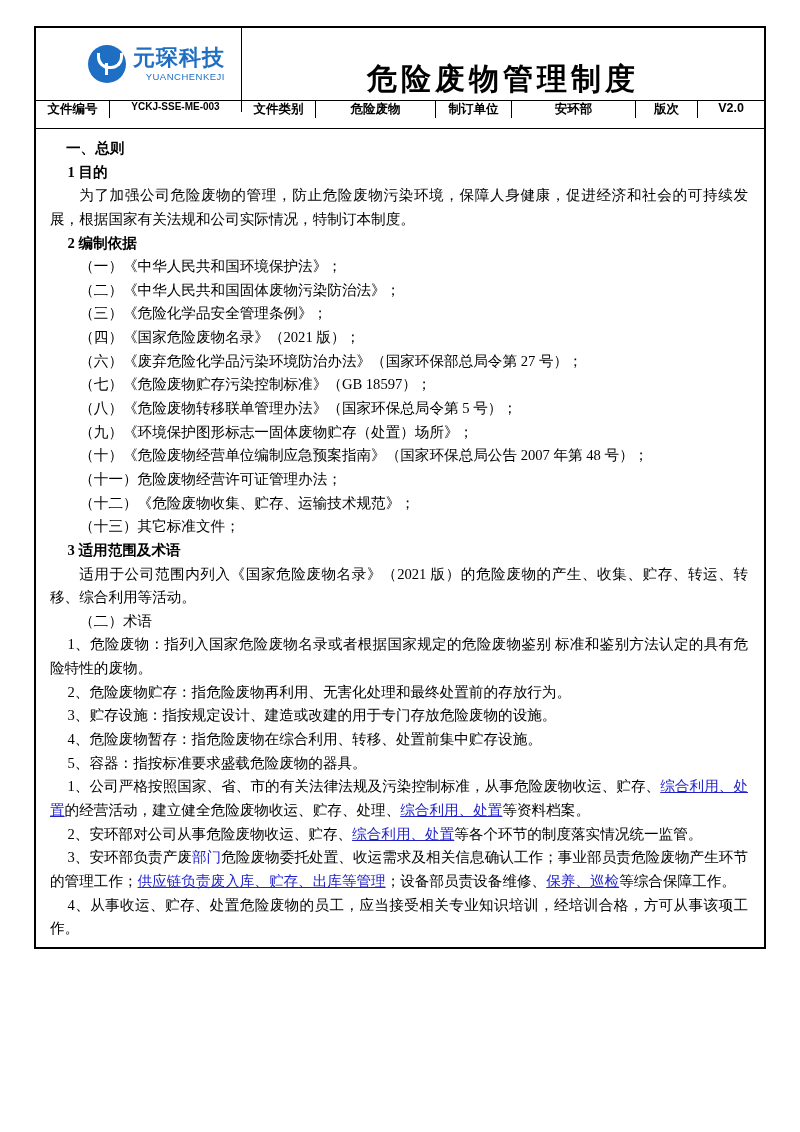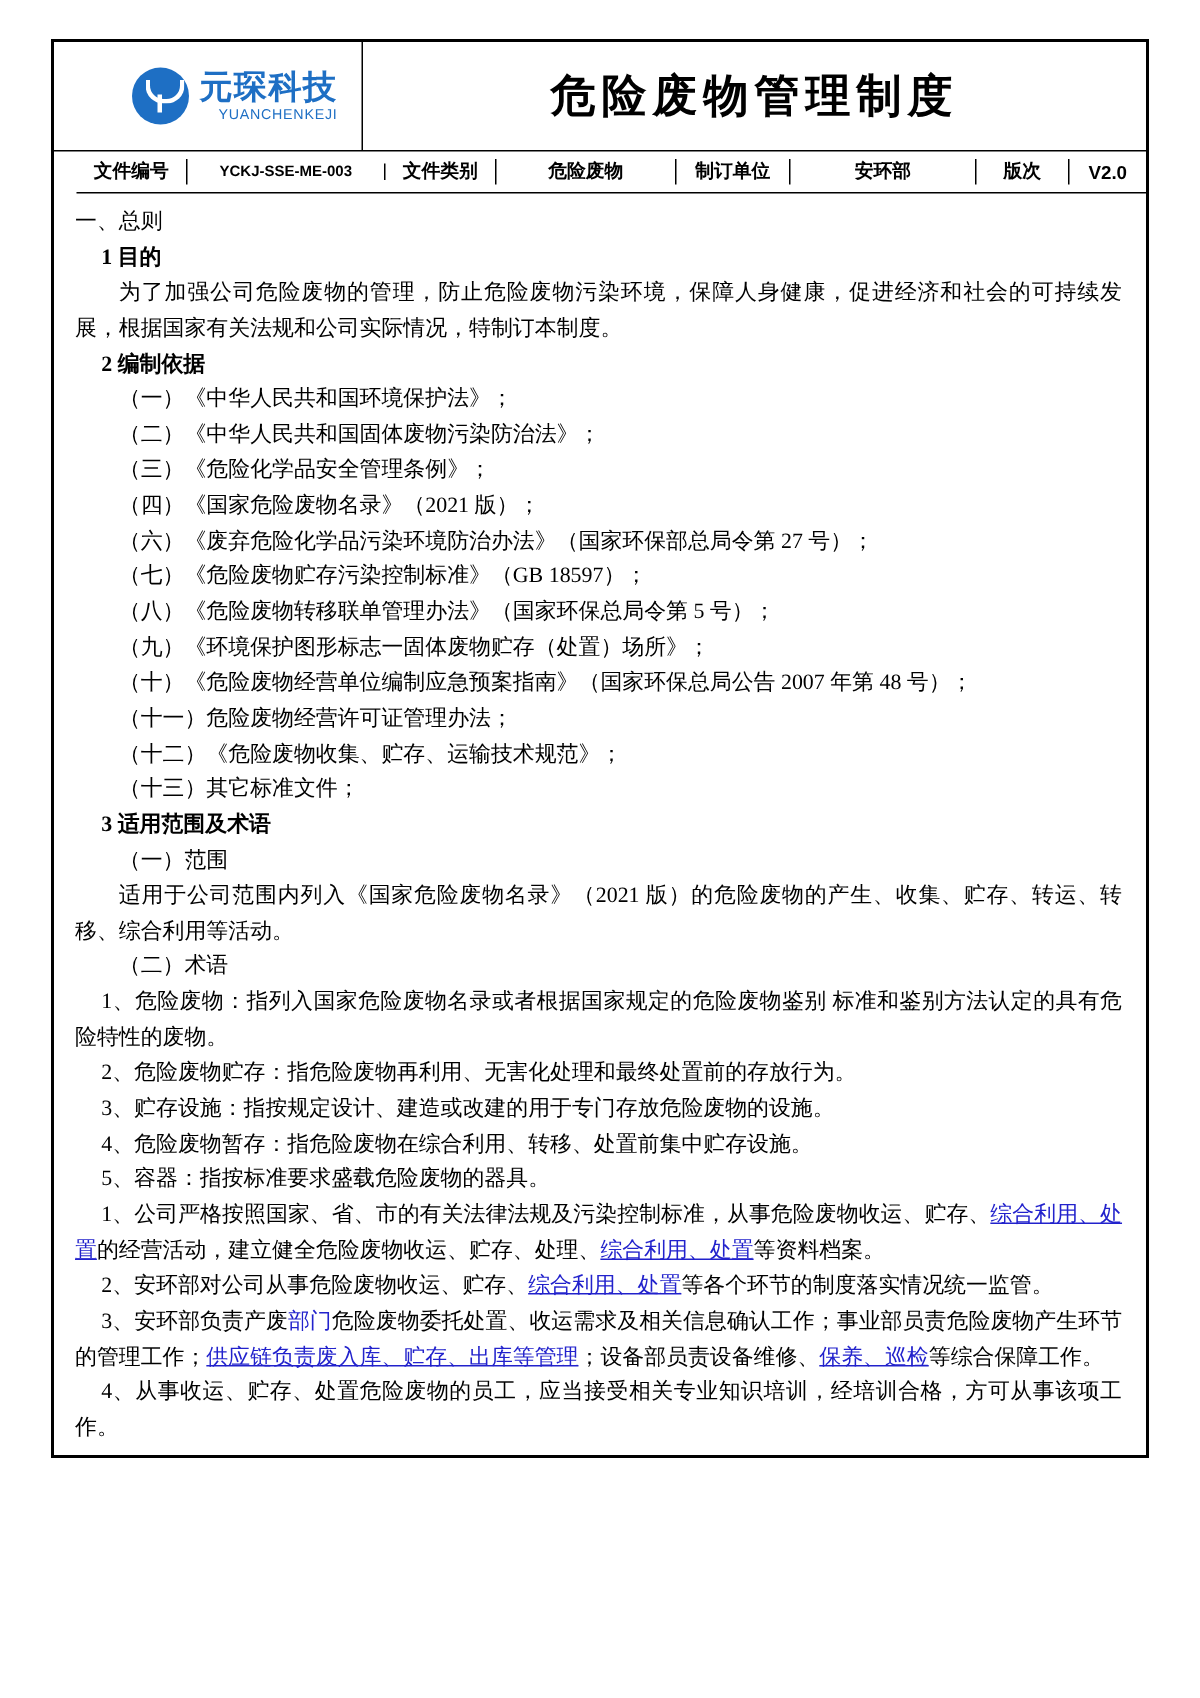--- a/index.html
+++ b/index.html
@@ -89,38 +89,37 @@
     font-family: "Liberation Sans", sans-serif;
     font-size: 9.5px;
     color: #1e6fc4;
     letter-spacing: 0.5px;
     margin-top: 2px;
     text-align: right;
   }
   .title-cell {
     flex: 1;
     display: flex;
-    align-items: center;
+    align-items: flex-end;
     justify-content: center;
   }
   .doc-title {
     font-family: "Liberation Serif", serif;
     font-size: 30px;
     font-weight: bold;
     letter-spacing: 4px;
   }
   
   .meta-row {
     display: flex;
-    align-items: center;
+    align-items: flex-start;
     border-bottom: 1px solid #000;
     height: 27px;
     font-size: 12.5px;
     font-weight: bold;
-    margin-left: 15px;
   }
   .meta-cell {
     display: flex;
     align-items: center;
     justify-content: center;
     border-right: 1px solid #000;
     box-sizing: border-box;
     padding: 0 4px;
     white-space: nowrap;
   }
@@ -136,21 +135,21 @@
   
   .doc-body {
     padding: 6px 16px 6px 14px;
     font-size: 14.6px;
     line-height: 1.62;
   }
   .p {
     margin: 0;
     text-align: justify;
   }
-  .h1 { font-weight: normal; margin: 2px 0 0 0; }
+  .h1 { font-weight: bold; margin: 2px 0 0 16px; }
   .h2 { font-weight: bold; margin: 0; text-indent: 1.2em; }
   .ind1 { text-indent: 2em; }
   .ind-list { text-indent: 2em; }
   .ind-num { text-indent: 1.2em; }
   .blue { color: #2222cc; }
   .blue-u { color: #2222cc; text-decoration: underline; }
 </style>
 </head>
 <body>
 
@@ -197,21 +196,20 @@
       <p class="p ind-list">（六）《废弃危险化学品污染环境防治办法》（国家环保部总局令第 27 号）；</p>
       <p class="p ind-list">（七）《危险废物贮存污染控制标准》（GB 18597）；</p>
       <p class="p ind-list">（八）《危险废物转移联单管理办法》（国家环保总局令第 5 号）；</p>
       <p class="p ind-list">（九）《环境保护图形标志一固体废物贮存（处置）场所》；</p>
       <p class="p ind-list">（十）《危险废物经营单位编制应急预案指南》（国家环保总局公告 2007 年第 48 号）；</p>
       <p class="p ind-list">（十一）危险废物经营许可证管理办法；</p>
       <p class="p ind-list">（十二）《危险废物收集、贮存、运输技术规范》；</p>
       <p class="p ind-list">（十三）其它标准文件；</p>
 
       <p class="p h2">3  适用范围及术语</p>
-      <p class="p ind-list">（一）范围</p>
       <p class="p ind1">适用于公司范围内列入《国家危险废物名录》（2021 版）的危险废物的产生、收集、贮存、转运、转移、综合利用等活动。</p>
       <p class="p ind-list">（二）术语</p>
       <p class="p ind-num">1、危险废物：指列入国家危险废物名录或者根据国家规定的危险废物鉴别 标准和鉴别方法认定的具有危险特性的废物。</p>
       <p class="p ind-num">2、危险废物贮存：指危险废物再利用、无害化处理和最终处置前的存放行为。</p>
       <p class="p ind-num">3、贮存设施：指按规定设计、建造或改建的用于专门存放危险废物的设施。</p>
       <p class="p ind-num">4、危险废物暂存：指危险废物在综合利用、转移、处置前集中贮存设施。</p>
       <p class="p ind-num">5、容器：指按标准要求盛载危险废物的器具。</p>
 
 
       <p class="p ind-num"><span>1、公司严格按照国家、省、市的有关法律法规及污染控制标准，从事危险废物收运、贮存、</span><span class="blue-u">综合利用、处置</span><span>的经营活动，建立健全危险废物收运、贮存、处理、</span><span class="blue-u">综合利用、处置</span><span>等资料档案。</span></p>

